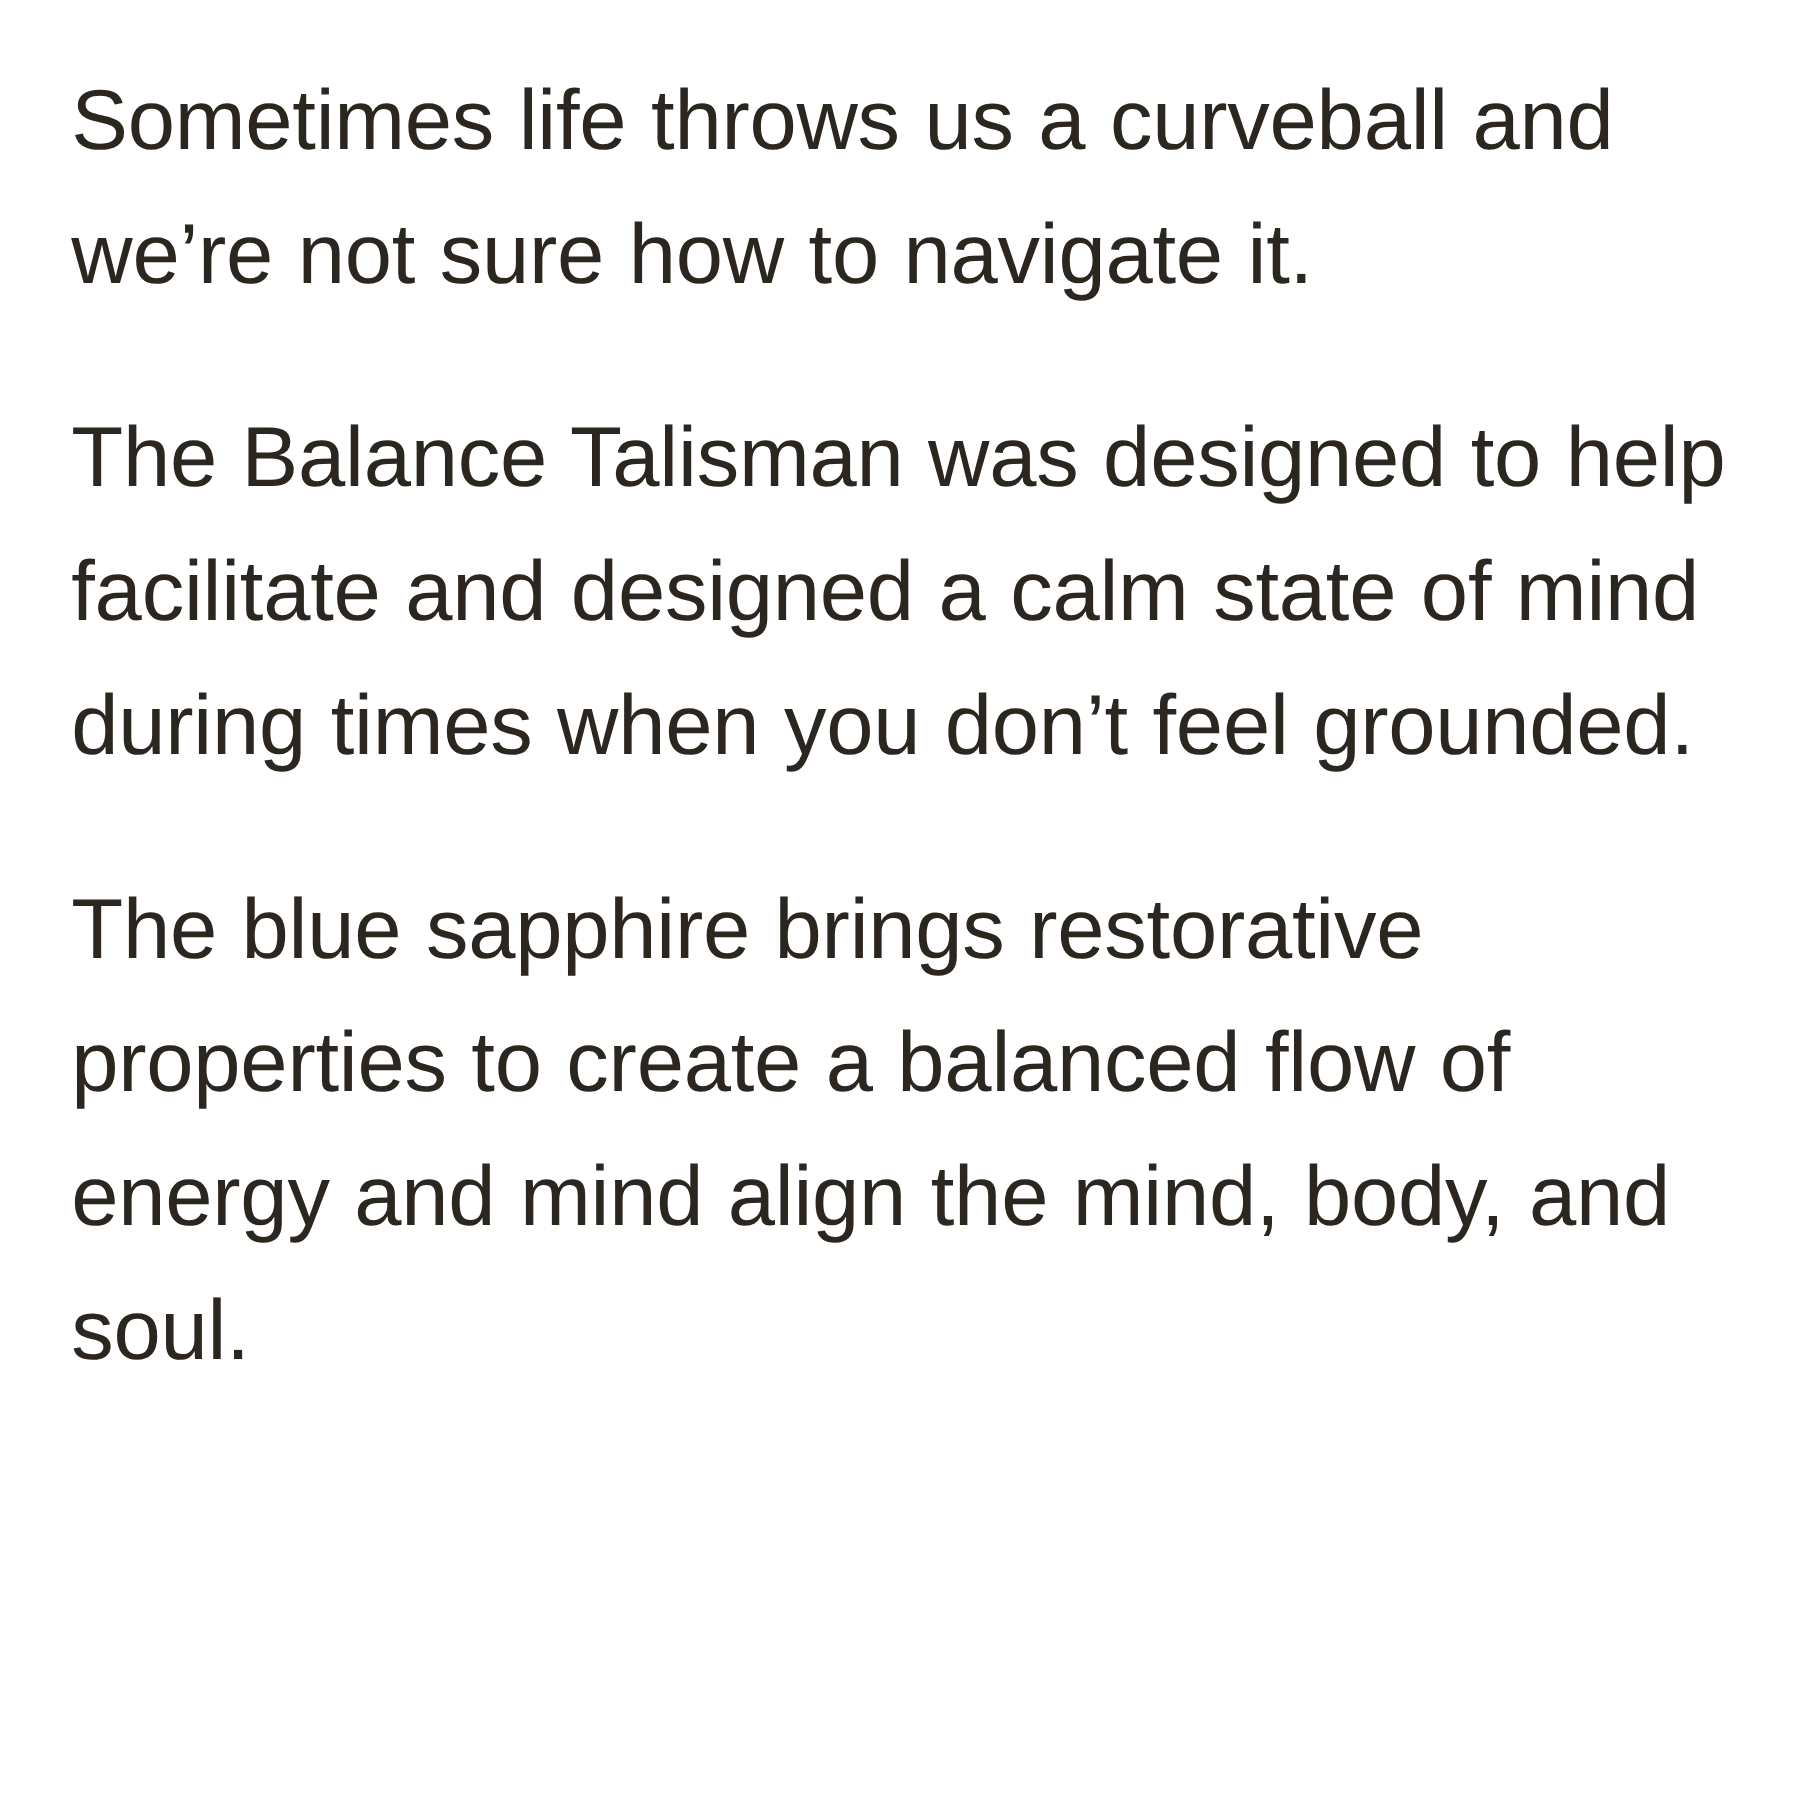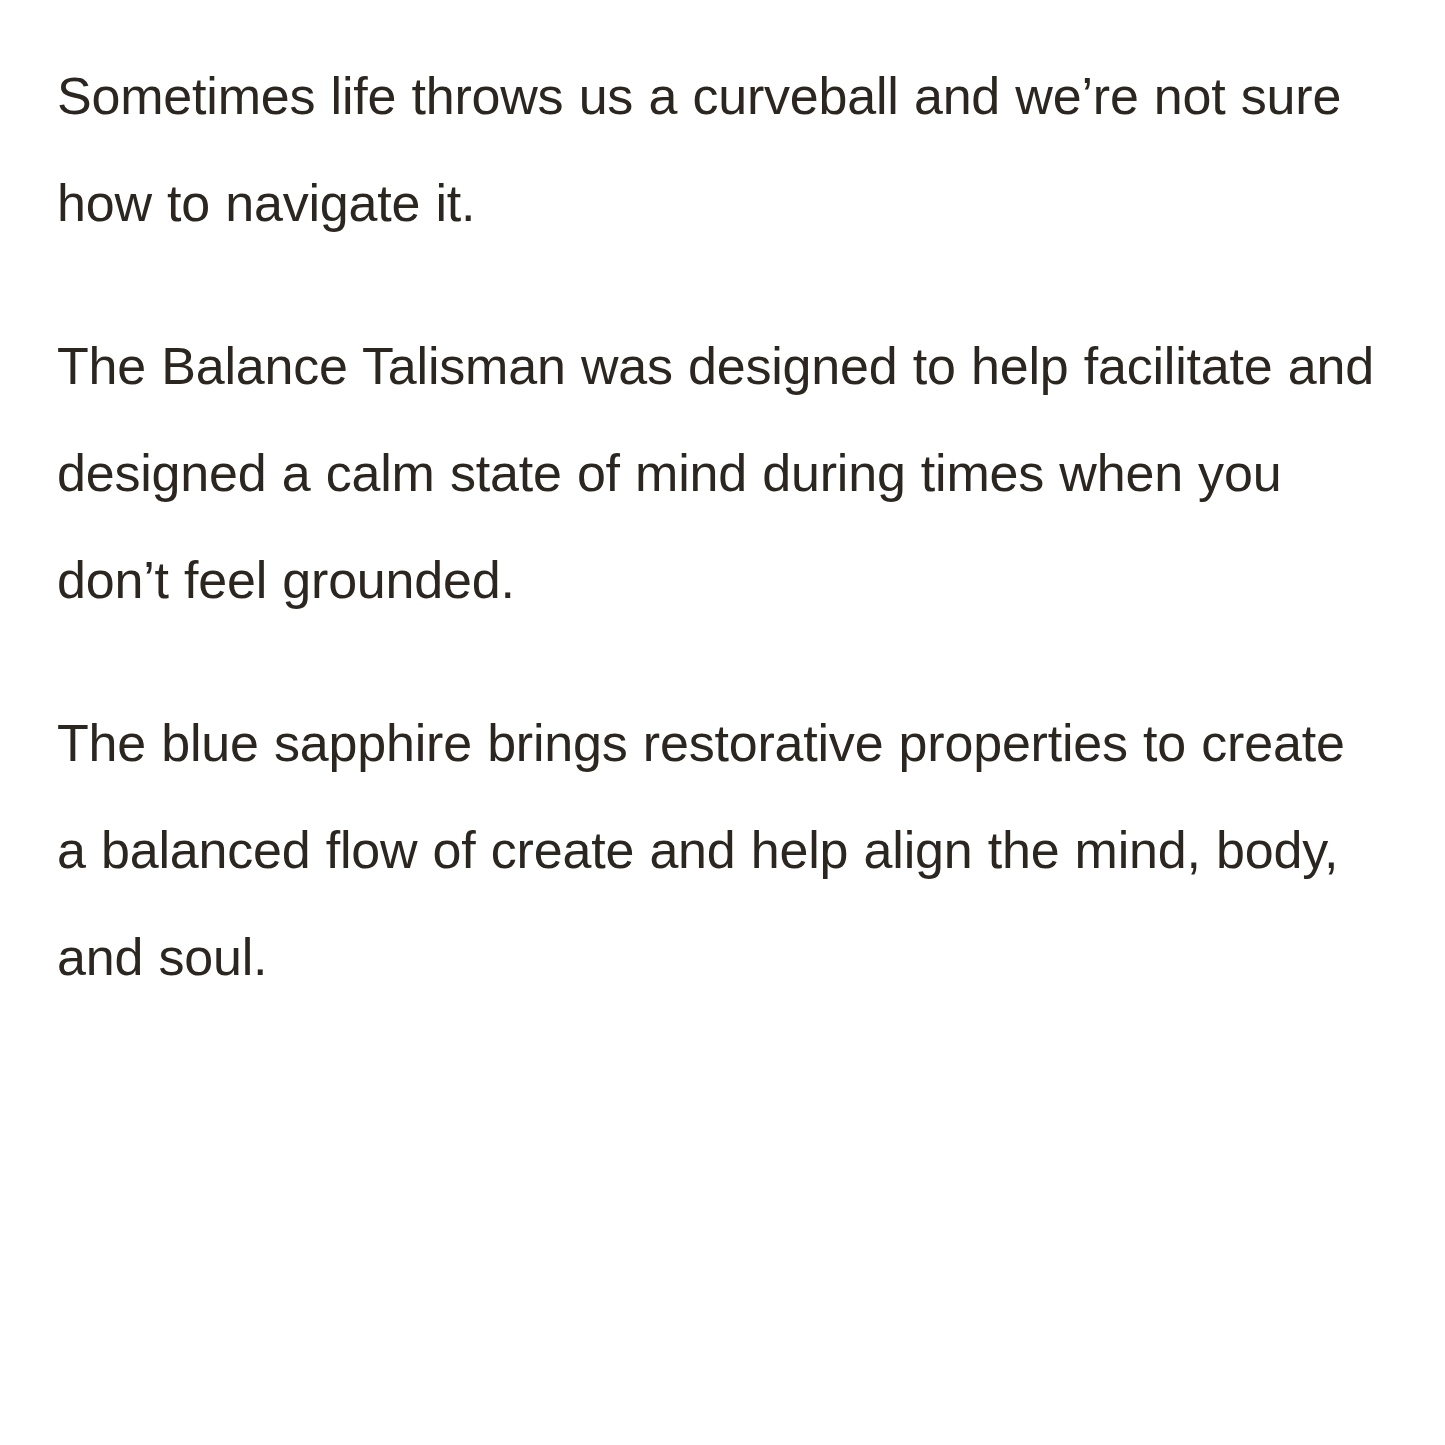--- a/index.html
+++ b/index.html
@@ -24,21 +24,21 @@
   .description-block {
     position: absolute;
     left: 57px;
     top: 43px;
     width: 1330px;
   }
   .paragraph {
     margin: 0 0 56px 0;
     padding: 0;
     color: #2b2620;
-    font-size: 52px;
+    font-size: 68px;
     line-height: 107px;
     font-weight: 400;
     letter-spacing: -0.2px;
     word-spacing: 1px;
     font-stretch: normal;
     white-space: pre-wrap;
     font-family: "Liberation Sans", "DejaVu Sans", sans-serif;
     -webkit-font-smoothing: antialiased;
   }
   .paragraph:last-child {
@@ -48,16 +48,16 @@
 </head>
 <body style="background: rgb(255, 255, 255);">
 
 <div id="page" style="background: rgb(255, 255, 255);">
   <div class="description-block">
 
     <p class="paragraph" style="color: rgb(43, 38, 32);">Sometimes life throws us a curveball and we’re not sure how to navigate it.</p>
 
     <p class="paragraph" style="color: rgb(43, 38, 32);">The Balance Talisman was designed to help facilitate and designed a calm state of mind during times when you don’t feel grounded.</p>
 
-    <p class="paragraph" style="color: rgb(43, 38, 32);">The blue sapphire brings restorative properties to create a balanced flow of create and help align the mind, body, and soul.</p>
+    <p class="paragraph" style="color: rgb(43, 38, 32);">The blue sapphire brings restorative properties to create a balanced flow of energy and mind align the mind, body, and soul.</p>
 
   </div>
 </div>
 
 </body></html>

